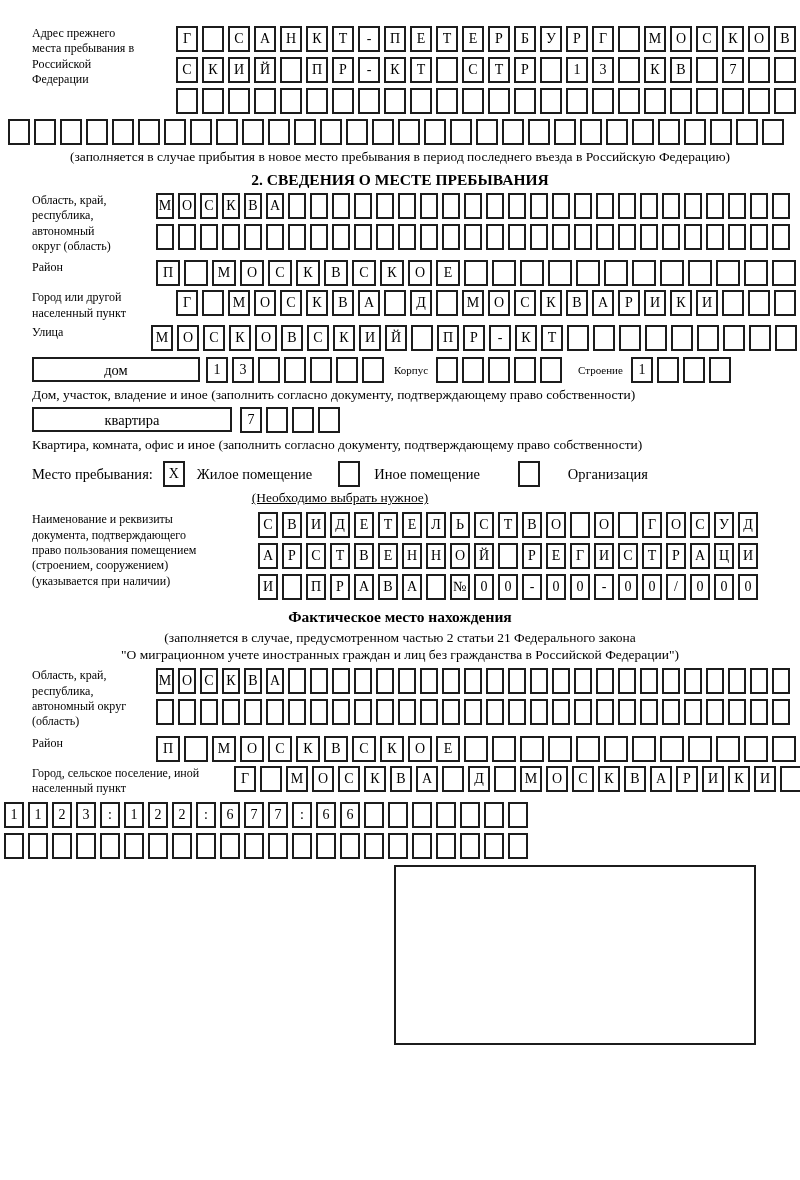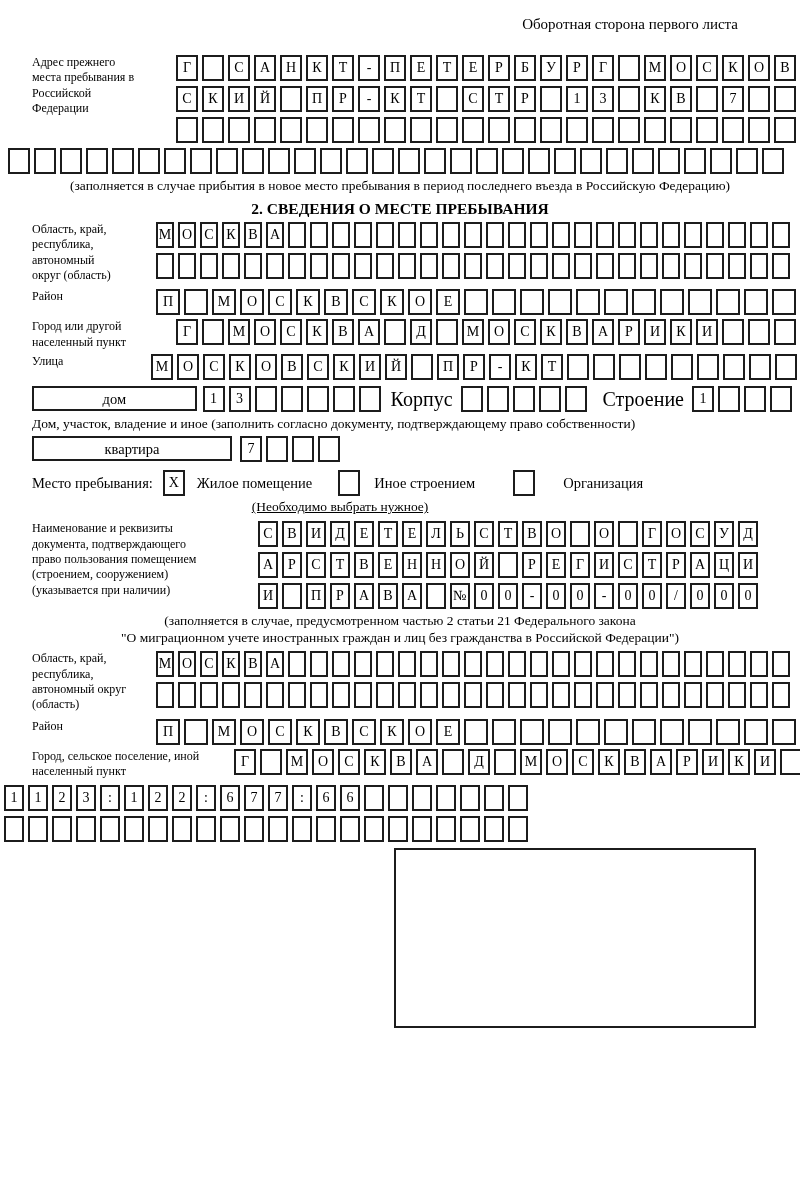--- a/index.html
+++ b/index.html
@@ -24,28 +24,27 @@
   .lab-prev{flex-basis:172px;padding-right:40px;}
   .lab-region{flex-basis:152px;padding-right:32px;}
   .lab-district{flex-basis:152px;}
   .lab-city{flex-basis:172px;padding-right:40px;}
   .lab-street{flex-basis:147px;}
   .lab-doc{flex-basis:254px;padding-right:40px;}
   .lab-region2{flex-basis:152px;padding-right:20px;}
   .lab-city2{flex-basis:230px;padding-right:28px;}
   .lab-kad{flex-basis:230px;padding-right:55px;}
   .mt4{margin-top:4px;}.mt5{margin-top:5px;}.mt6{margin-top:6px;}.mt8{margin-top:8px;}
-  .inlab{font-size:20px;align-self:center;}
+  .inlab{font-size:11px;align-self:center;}
 </style>
 </head>
 <body>
 
 <div class="page">
 
-  <div class="hdr">Оборотная сторона первого листа</div>
 
   <div class="frow" style="margin-top:22px;">
     <div class="flabel lab-prev">Адрес прежнего места пребывания в Российской Федерации</div>
     <div class="rows">
       <div class="boxrow">
           <span class="cell">Г</span>
           <span class="cell"></span>
           <span class="cell">С</span>
           <span class="cell">А</span>
           <span class="cell">Н</span>
@@ -348,27 +347,28 @@
 
   <div class="frow mt4" style="margin-left:28px;">
     <div class="widebox" style="width:200px;">квартира</div>
     <div class="boxrow" style="margin-left:8px;">
         <span class="cell">7</span>
         <span class="cell"></span>
         <span class="cell"></span>
         <span class="cell"></span>
       </div>
   </div>
+  <div class="capl">Квартира, комната, офис и иное (заполнить согласно документу, подтверждающему право собственности)</div>
 
   <div class="checkrow">
     <span>Место пребывания:</span>
     <span class="cbox" style="margin:0 12px 0 10px;">X</span>
     <span>Жилое помещение</span>
     <span class="cbox" style="margin:0 14px 0 26px;"></span>
-    <span>Иное строением</span>
+    <span>Иное помещение</span>
     <span class="cbox" style="margin:0 28px 0 38px;"></span>
     <span>Организация</span>
   </div>
   <div style="width:320px;margin:3px 0 0 176px;text-align:center;font-size:13.5px;text-decoration:underline;">(Необходимо выбрать нужное)</div>
 
   <div class="frow mt6">
     <div class="flabel lab-doc">Наименование и реквизиты документа, подтверждающего право пользования помещением (строением, сооружением) (указывается при наличии)</div>
     <div class="rows">
       <div class="boxrow p24">
           <span class="cell">С</span>
@@ -435,20 +435,21 @@
           <span class="cell">0</span>
           <span class="cell">0</span>
           <span class="cell">/</span>
           <span class="cell">0</span>
           <span class="cell">0</span>
           <span class="cell">0</span>
         </div>
     </div>
   </div>
 
+  <div class="title mt8">Фактическое место нахождения</div>
   <div class="cap">(заполняется в случае, предусмотренном частью 2 статьи 21 Федерального закона</div>
   <div class="cap" style="margin-top:1px;">"О миграционном учете иностранных граждан и лиц без гражданства в Российской Федерации")</div>
 
   <div class="frow mt5">
     <div class="flabel lab-region2">Область, край, республика, автономный округ (область)</div>
     <div class="rows">
       <div class="boxrow p22">
           <span class="cell">М</span>
           <span class="cell">О</span>
           <span class="cell">С</span>

